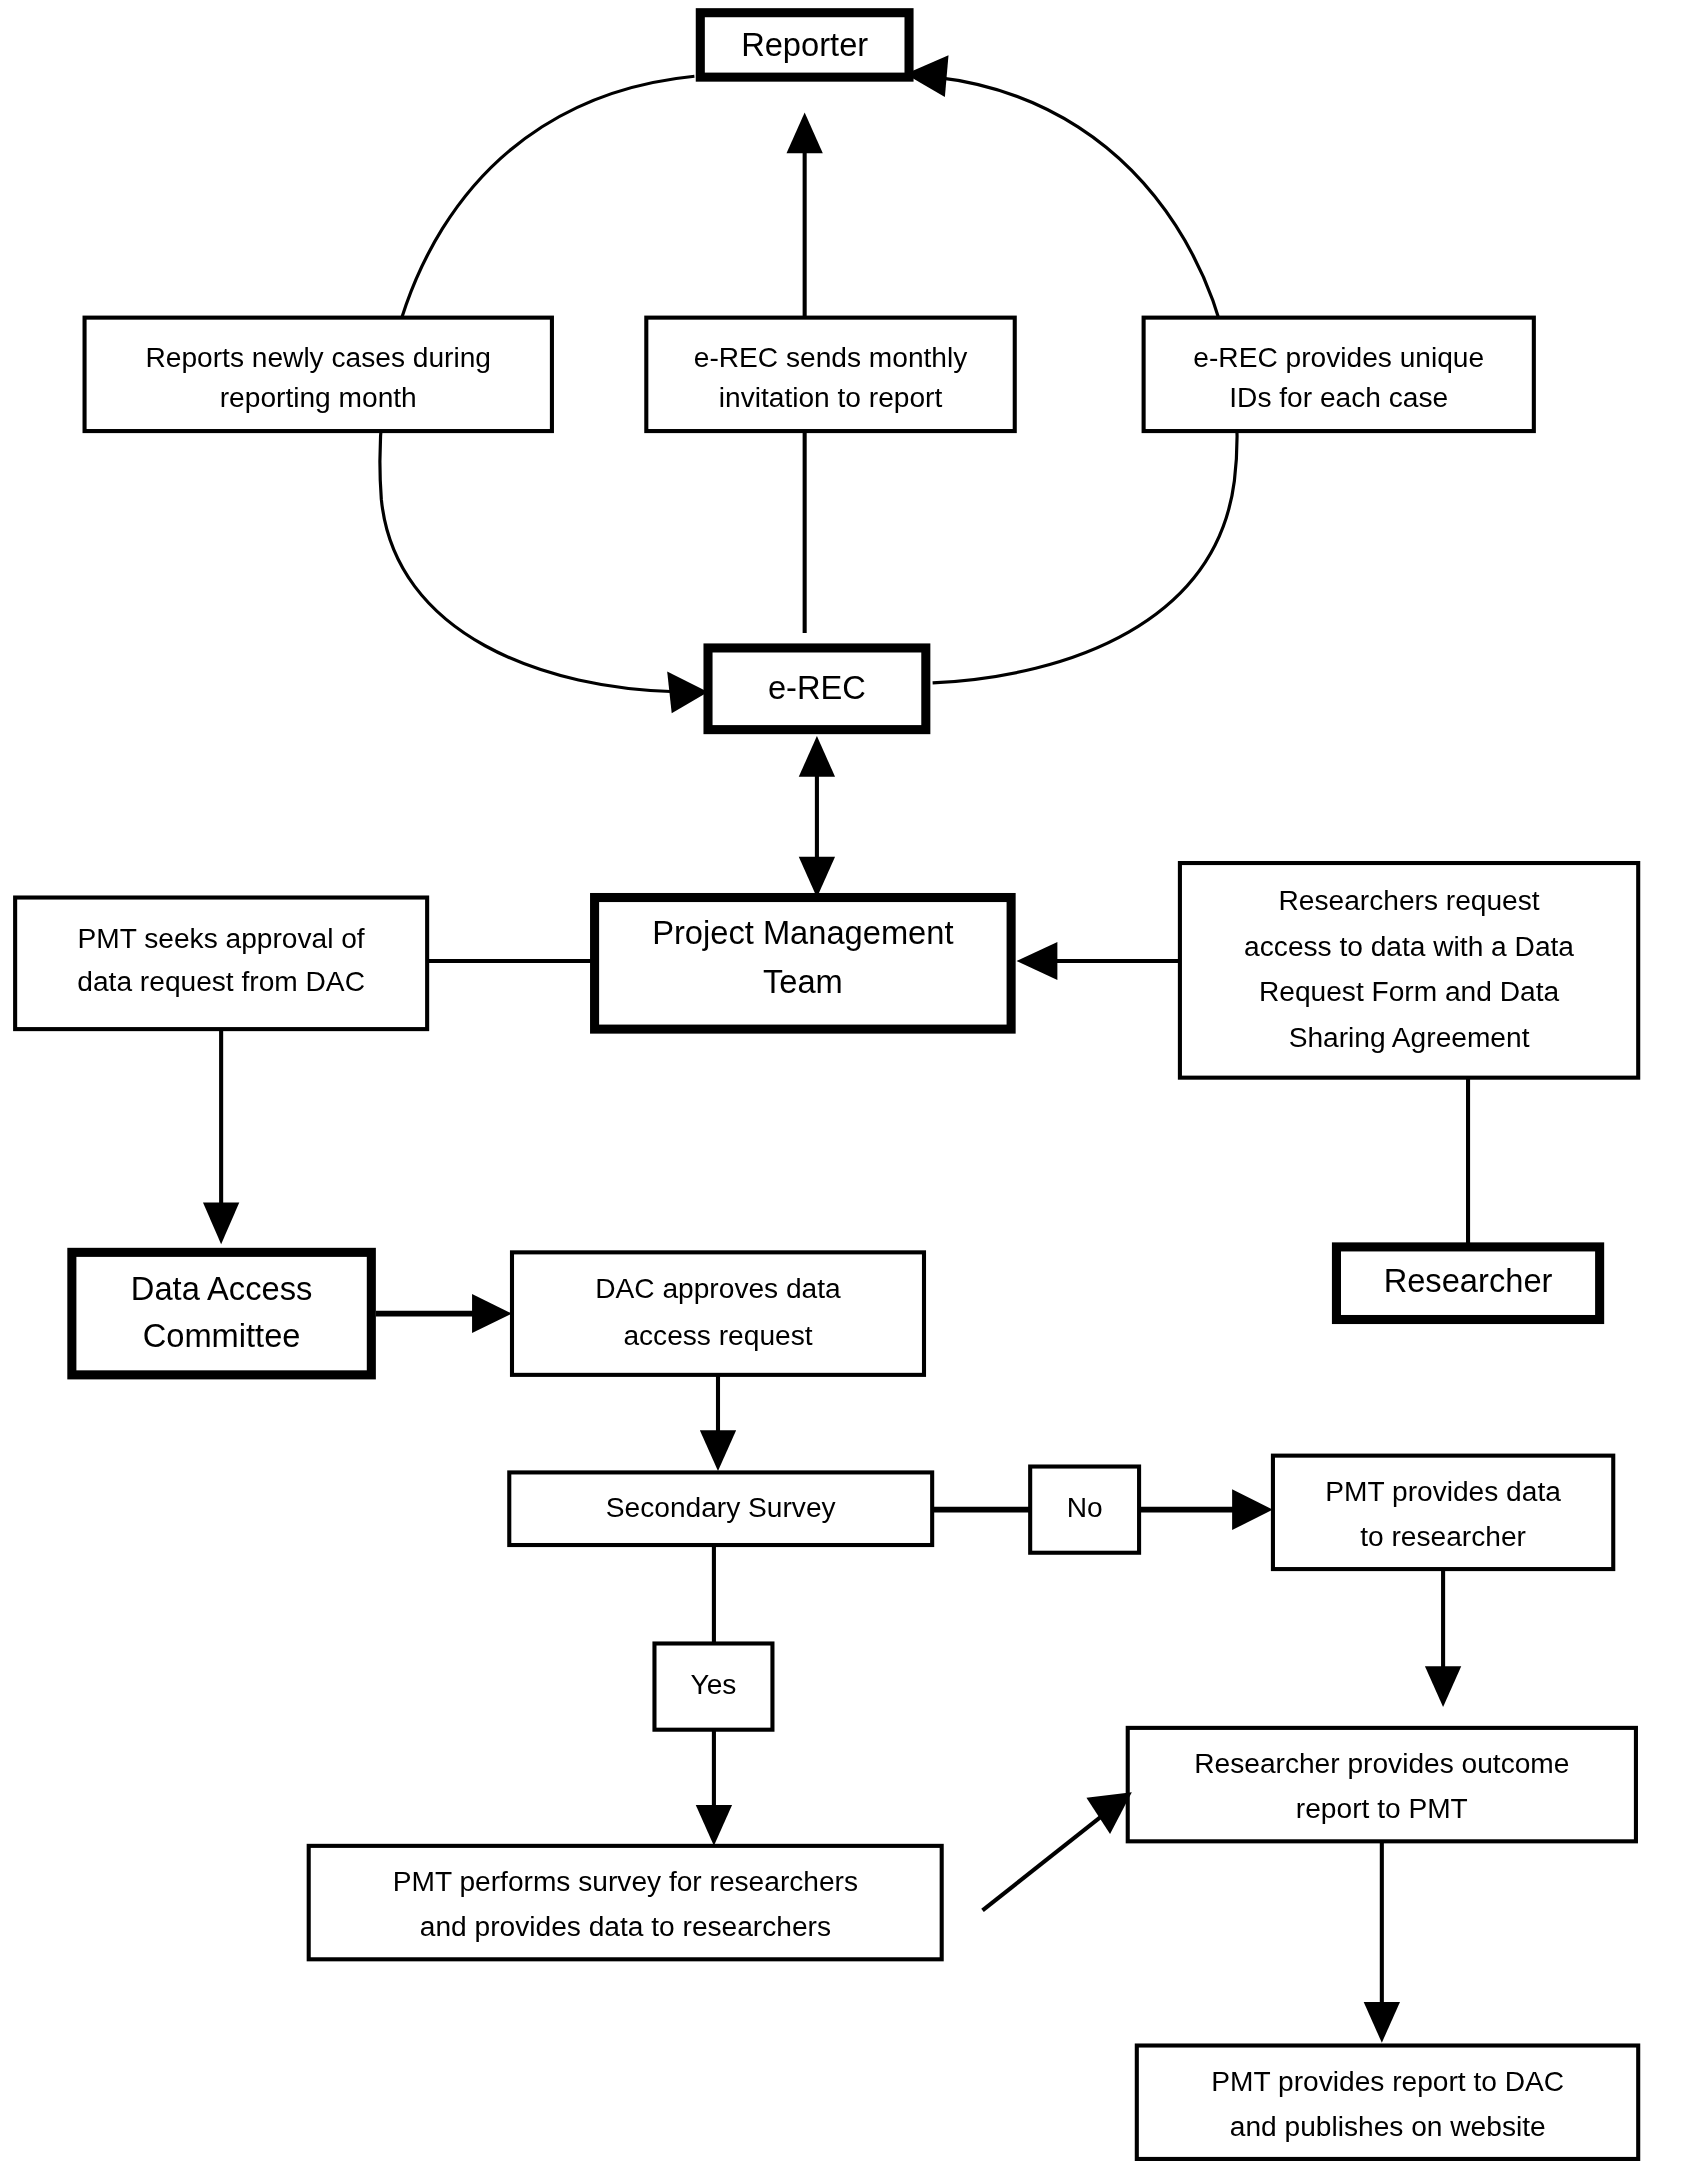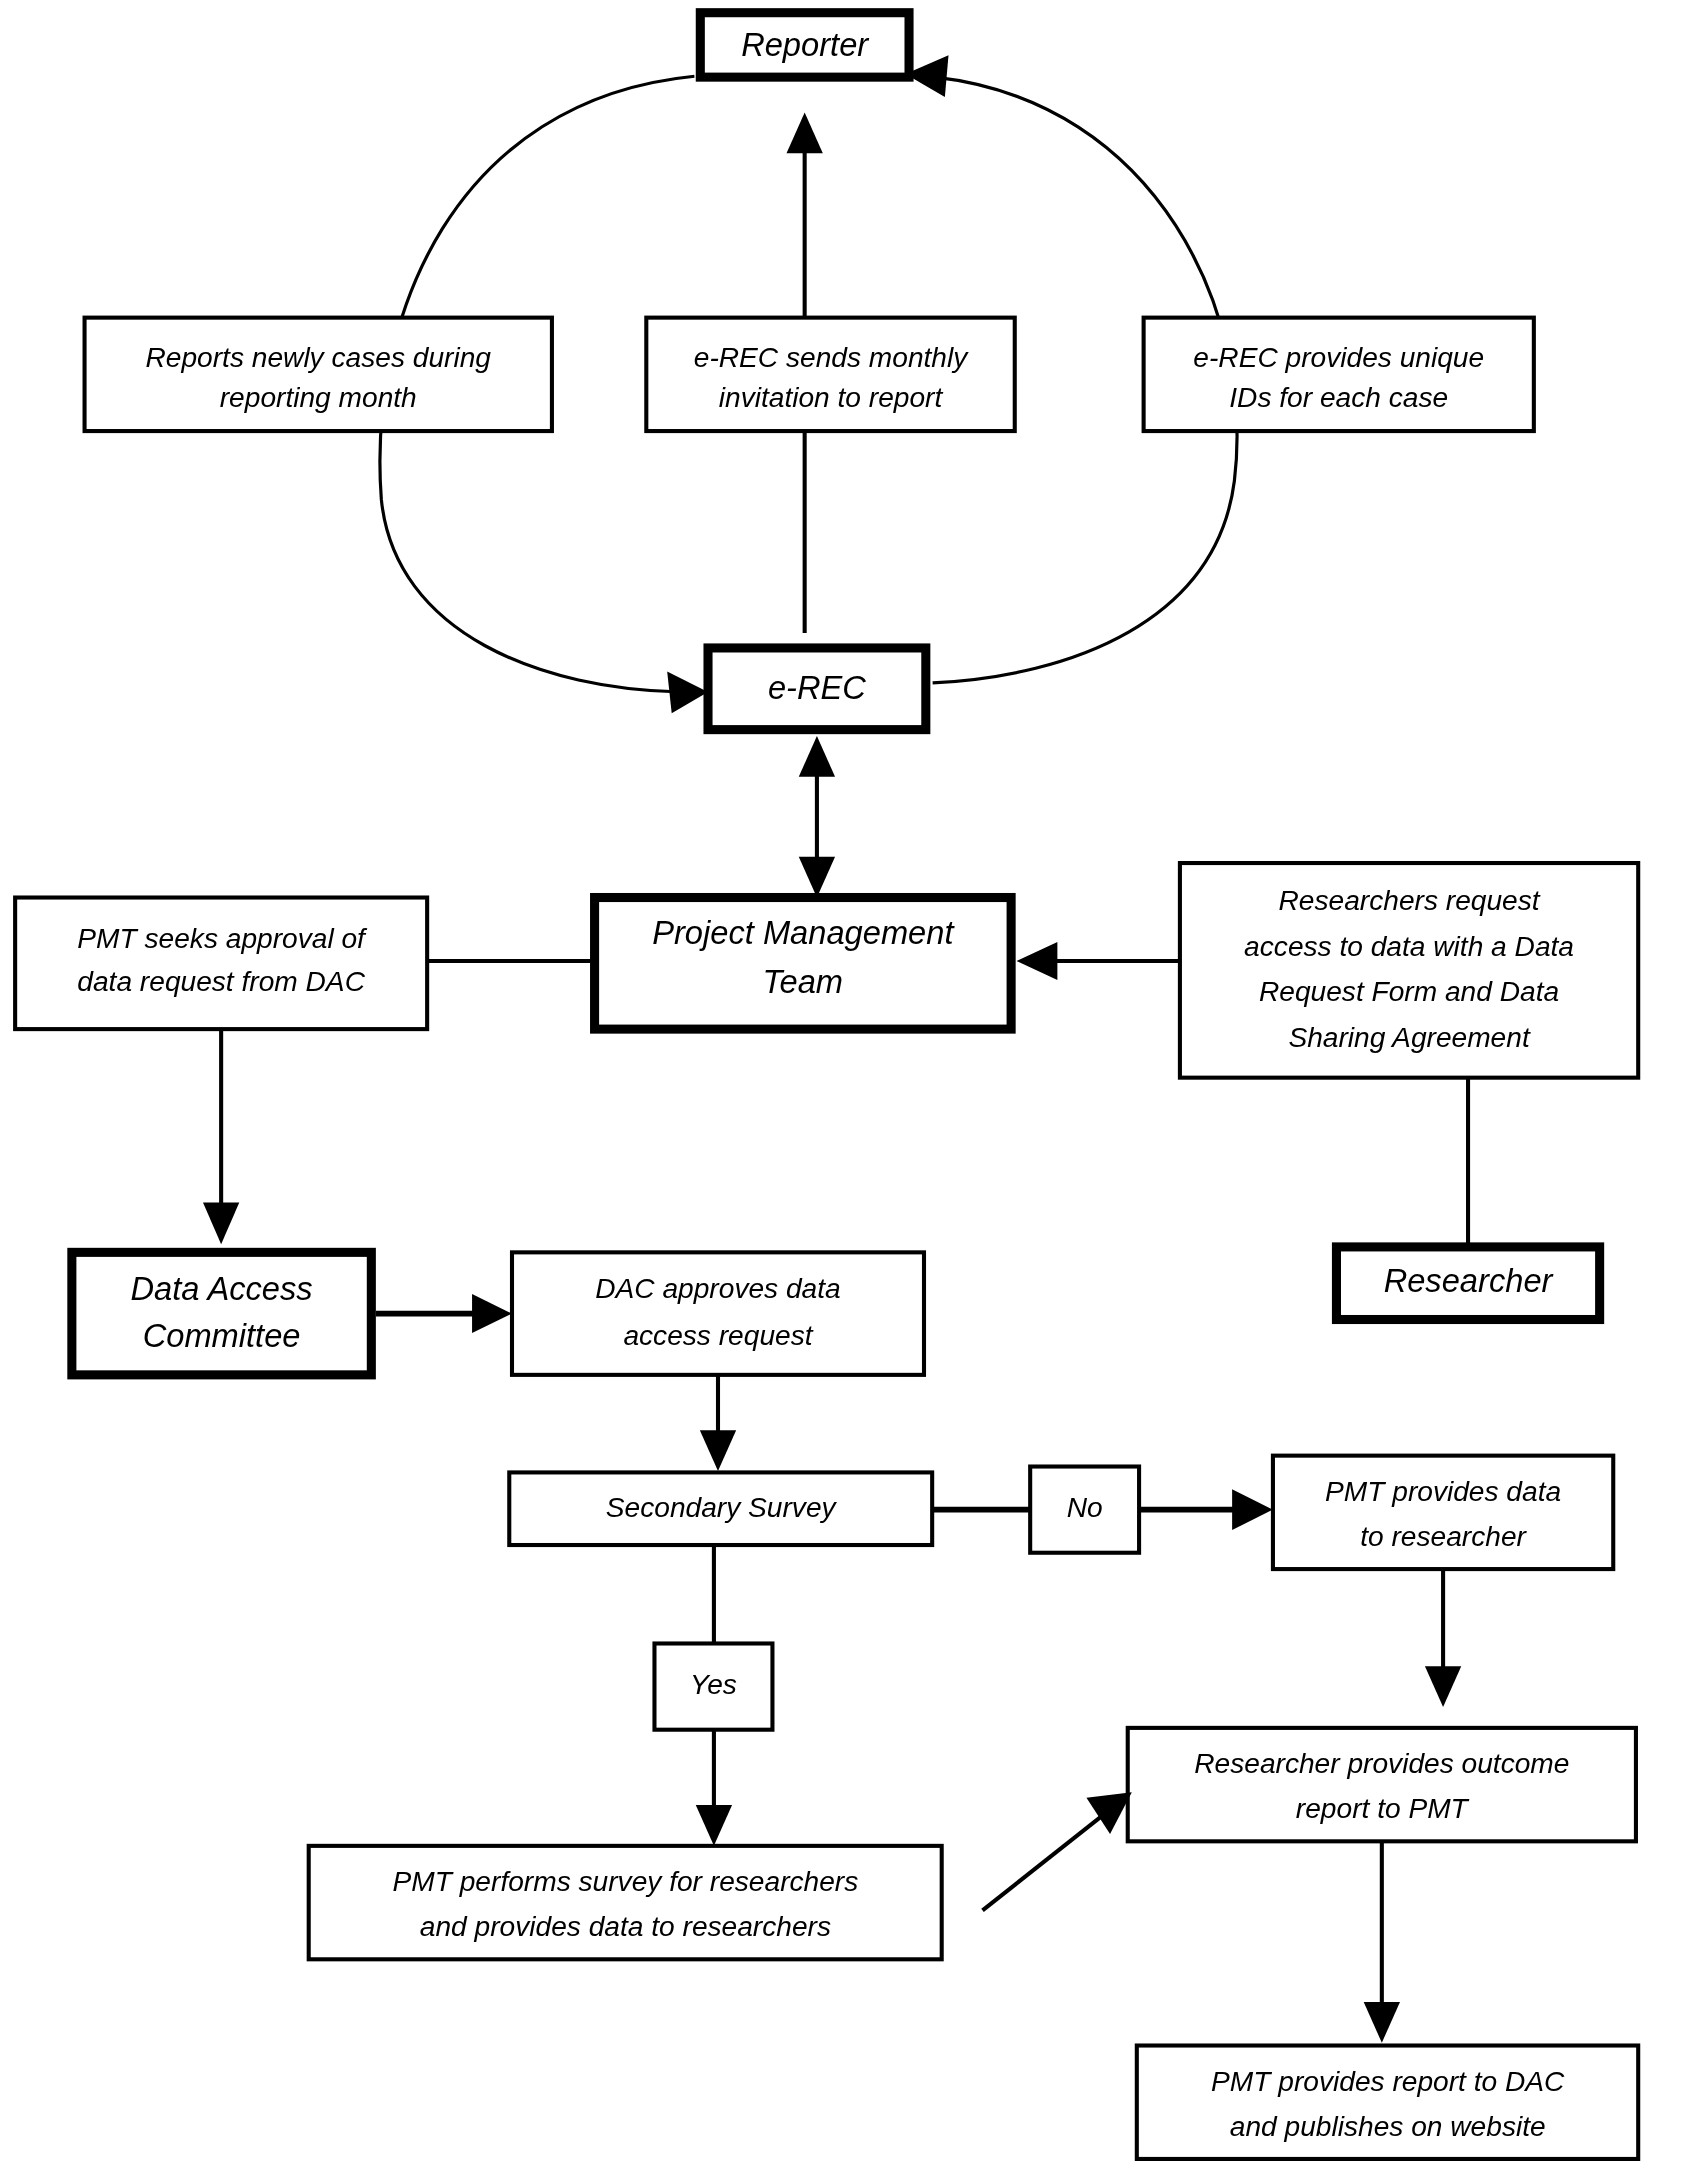--- a/index.html
+++ b/index.html
@@ -6,21 +6,20 @@
     margin: 0;
     padding: 0;
     background: #ffffff;
   }
   #flow-root {
     width: 1403px;
     height: 2183px;
     position: relative;
     background: #ffffff;
     font-family: "Liberation Sans", sans-serif;
-    font-style: italic;
   }
   svg#flowchart {
     display: block;
     width: 1691px;
     height: 2183px;
   }
   .node-rect {
     fill: #ffffff;
     stroke: #000000;
   }

